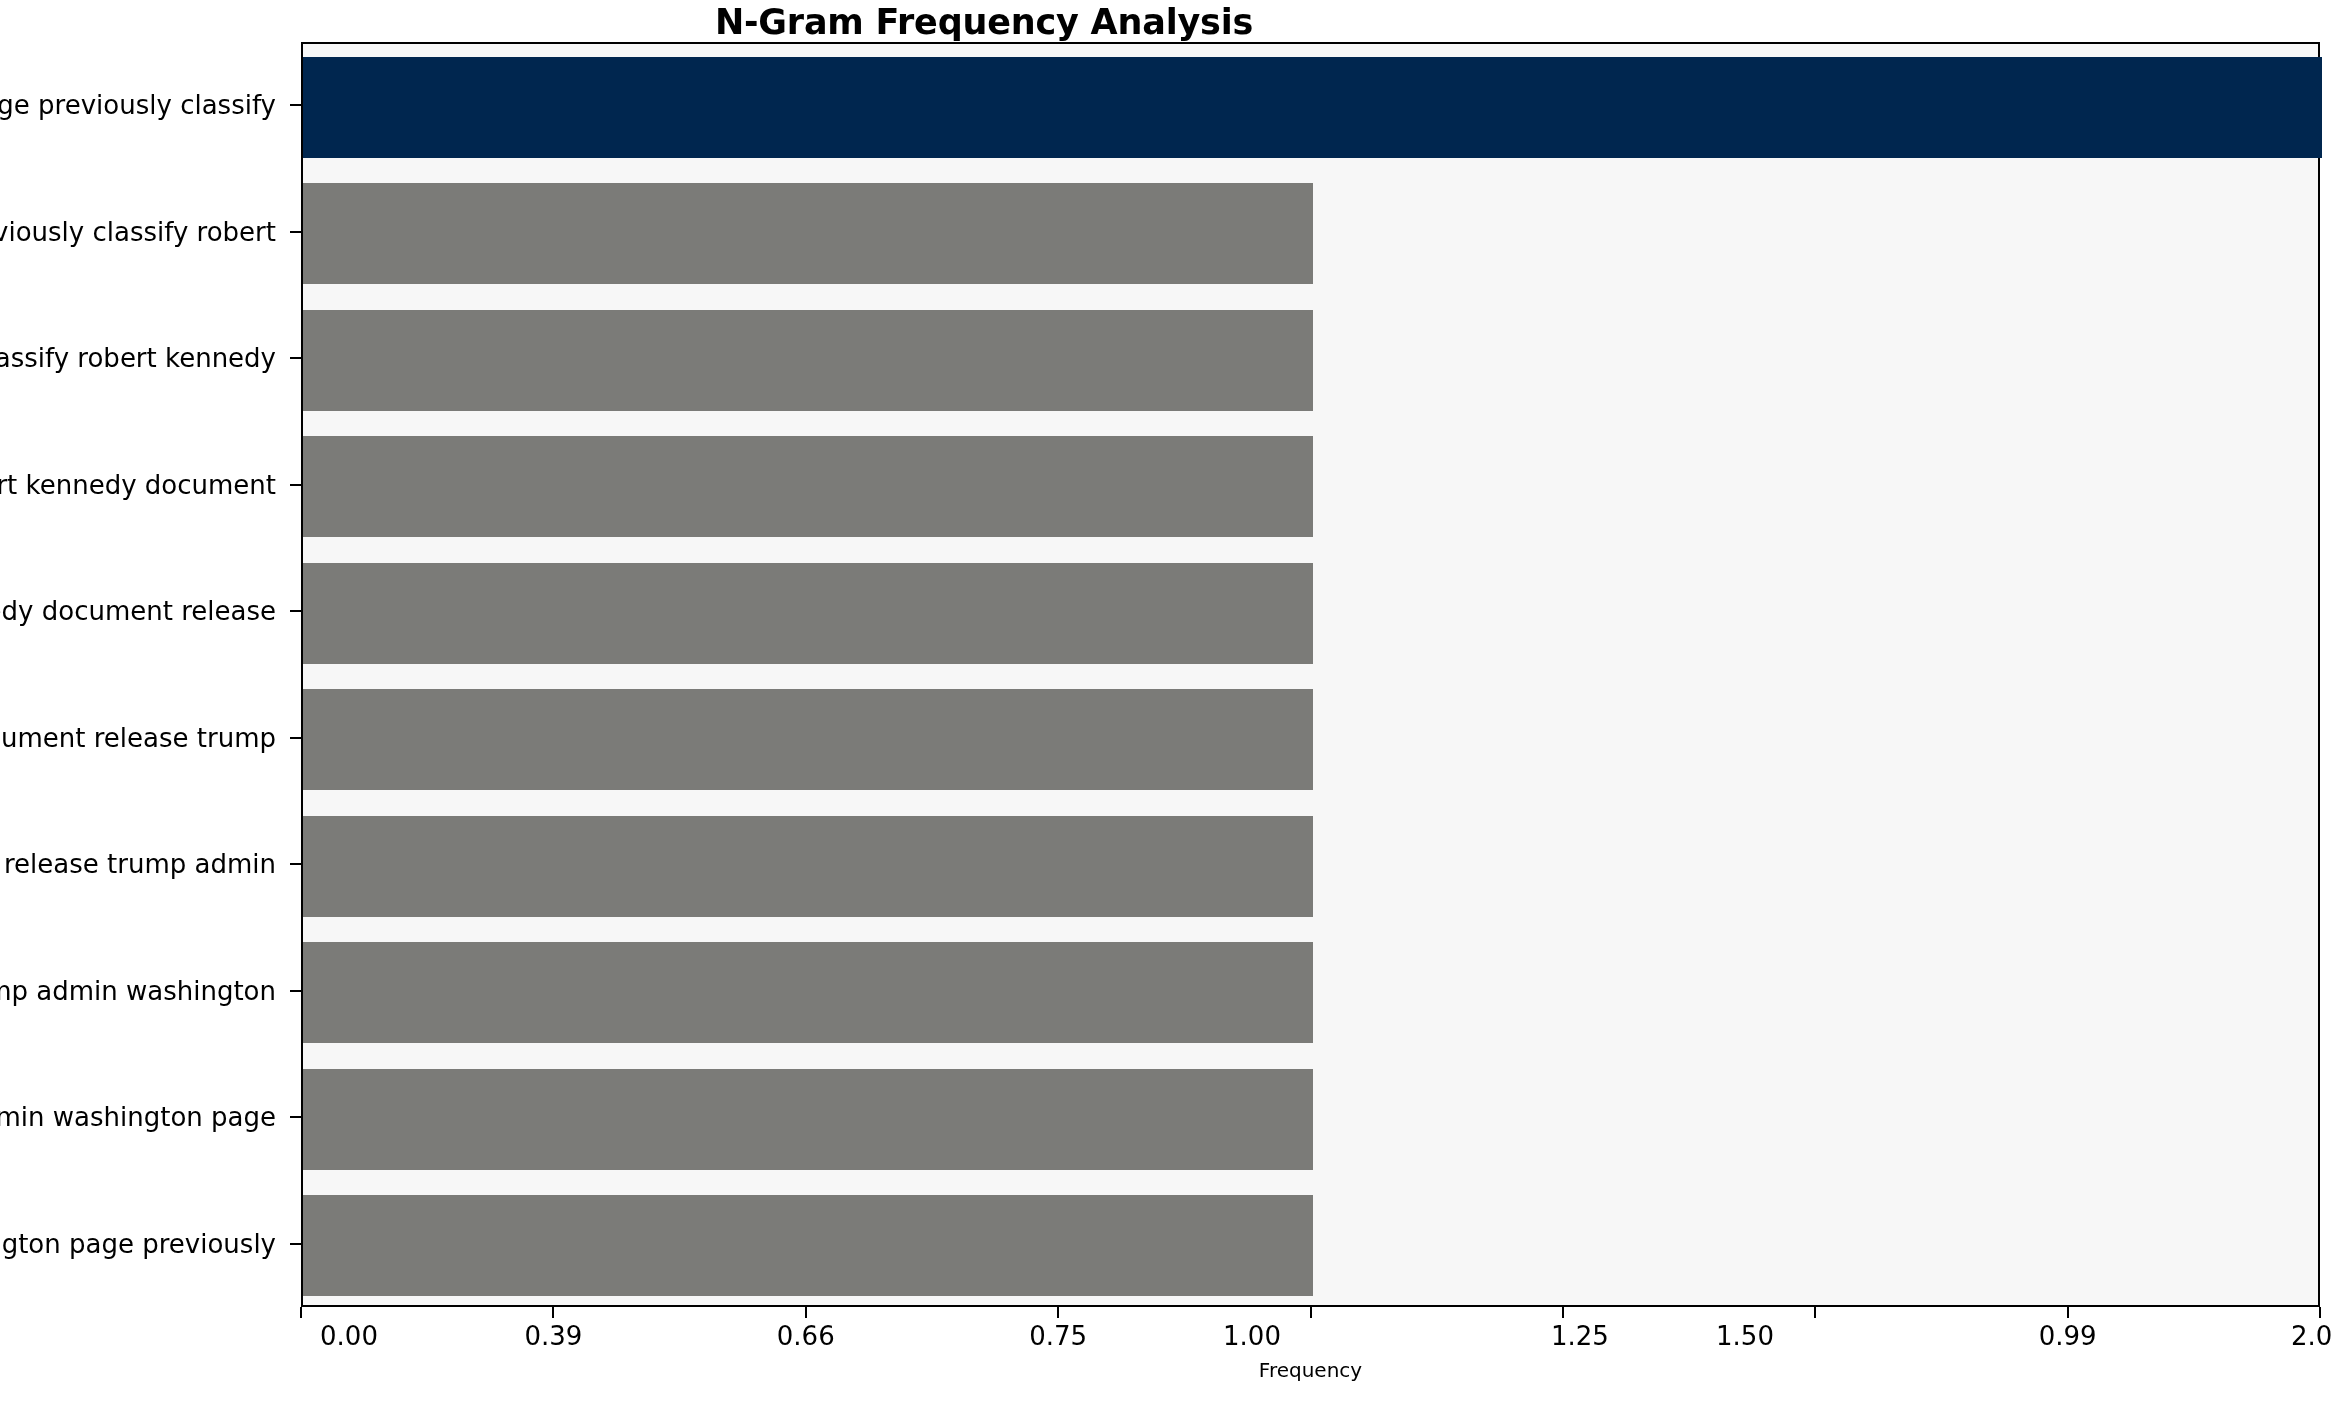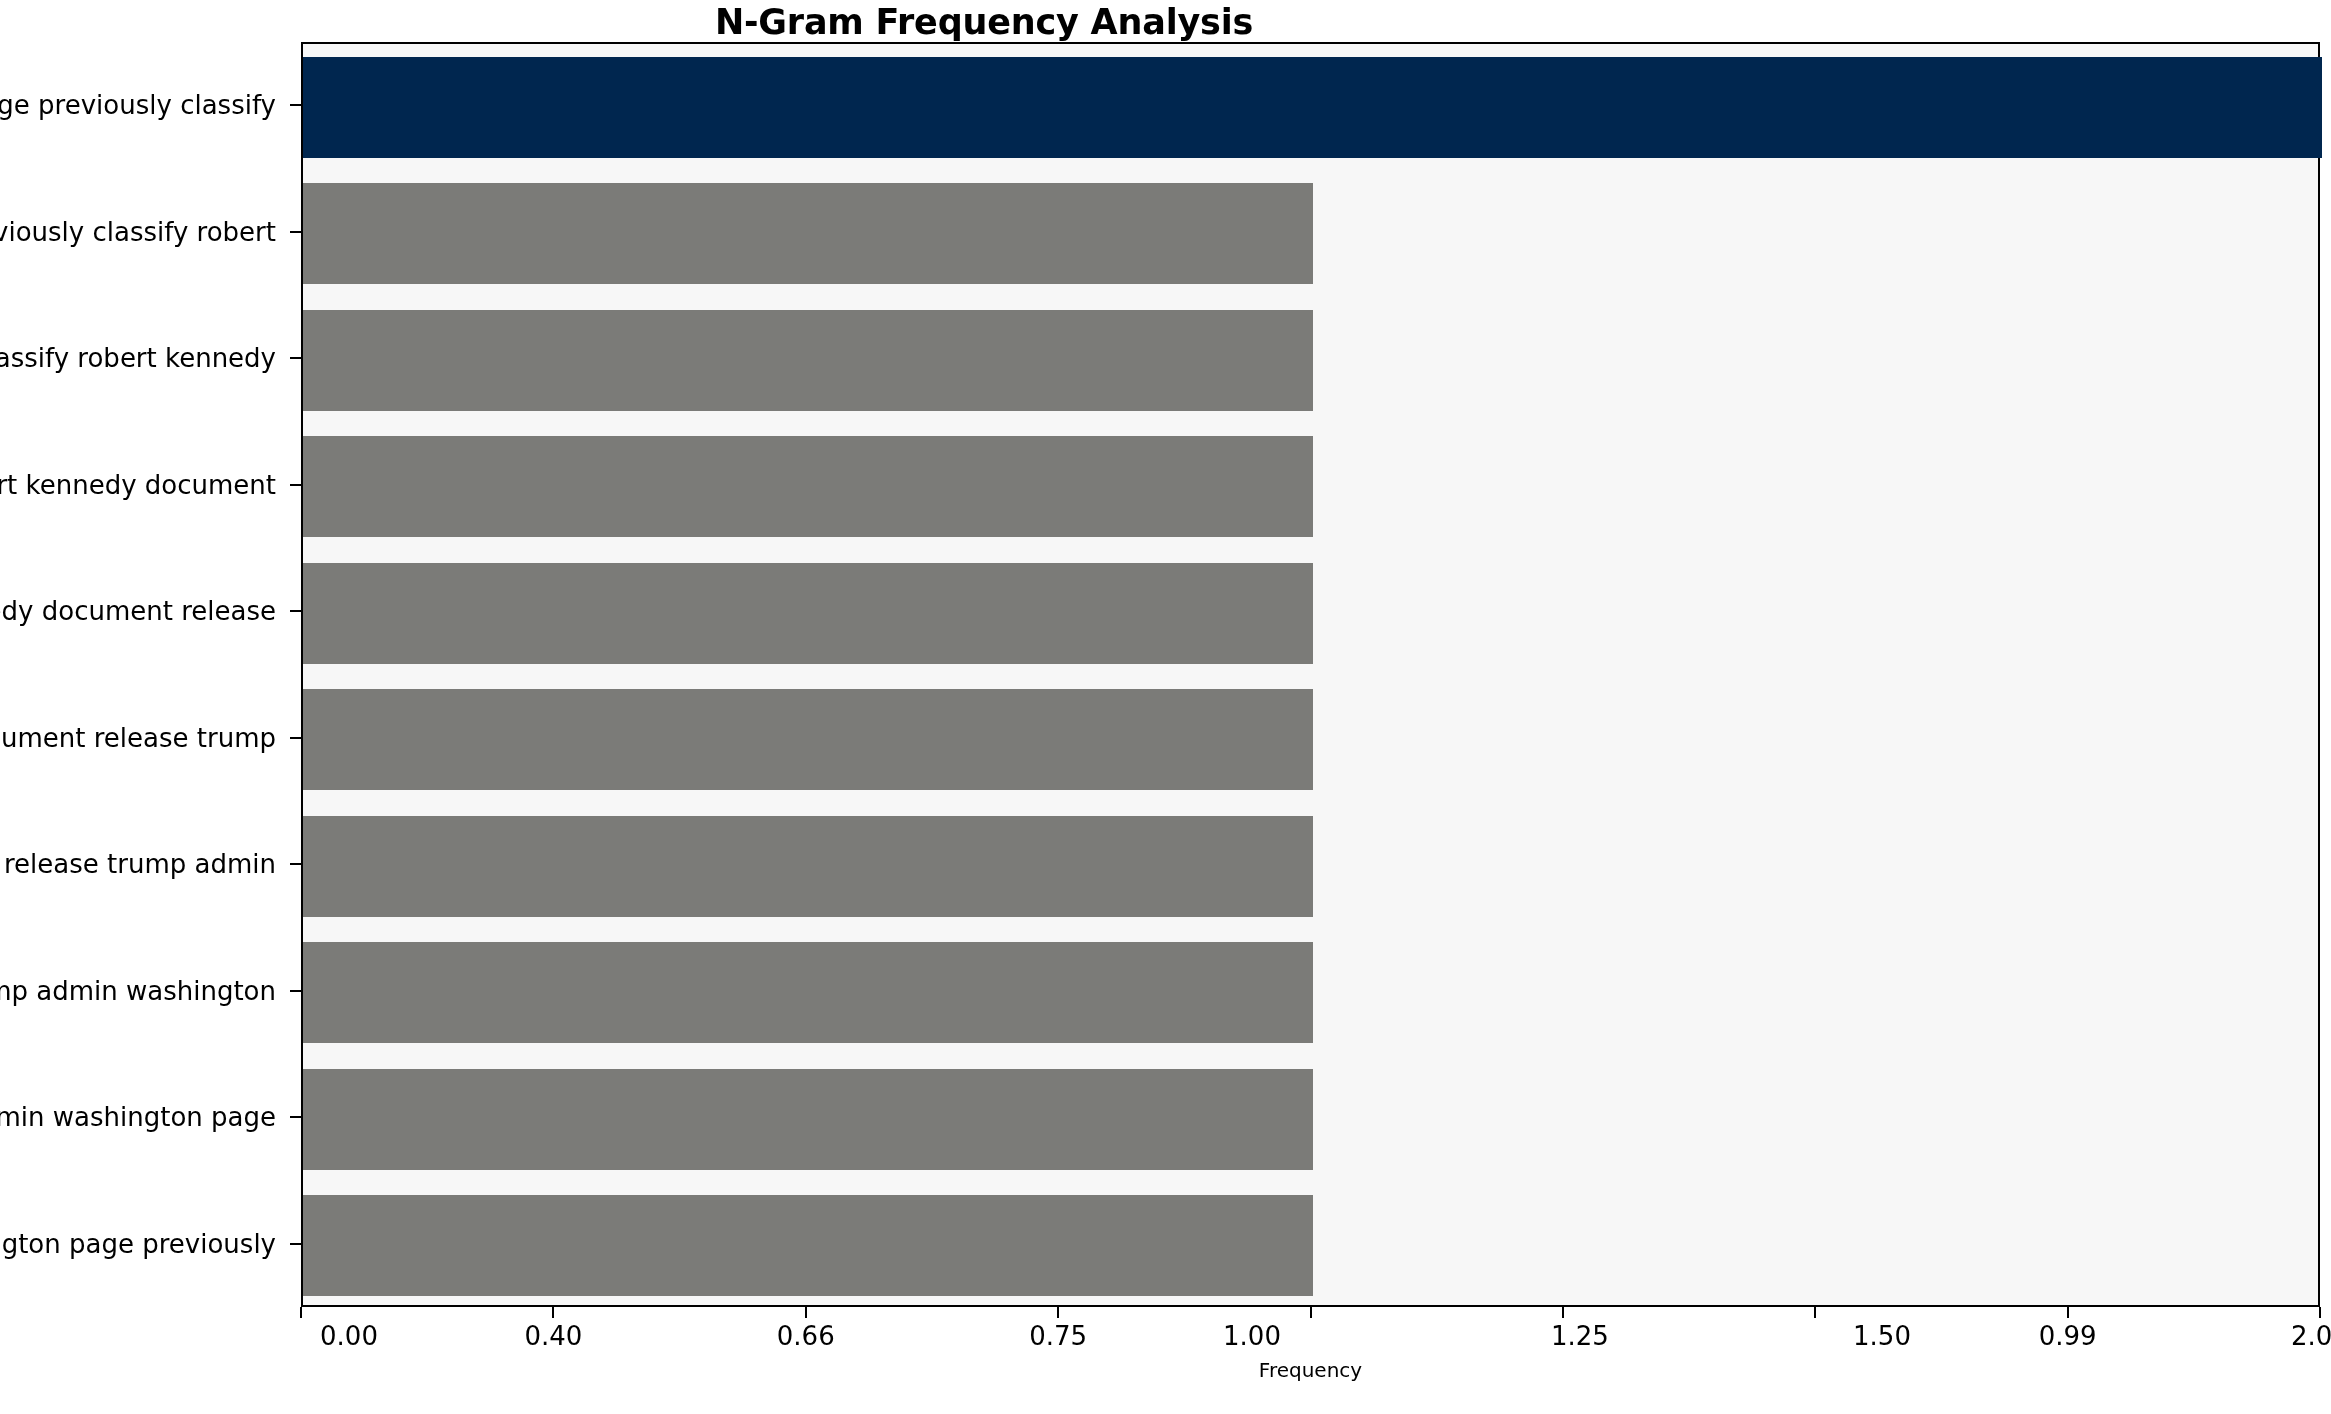--- a/index.html
+++ b/index.html
@@ -168,31 +168,31 @@
       <div class="ytick-mark" style="top: 1075.25px;"></div>
       <div class="ytick-label" style="top: 1075.25px;">admin washington page</div>
       <div class="ytick-mark" style="top: 1201.75px;"></div>
       <div class="ytick-label" style="top: 1201.75px;">washington page previously</div>
     </div>
 
   <div id="xtick-layer">
       <div class="xtick-mark" style="left: 0px;"></div>
       <div class="xtick-label" style="left: 0px; margin-left: 48px;">0.00</div>
       <div class="xtick-mark" style="left: 252.375px;"></div>
-      <div class="xtick-label" style="left: 252.375px;">0.40</div>
+      <div class="xtick-label" style="left: 252.375px;">0.39</div>
       <div class="xtick-mark" style="left: 504.75px;"></div>
       <div class="xtick-label" style="left: 504.75px;">0.66</div>
       <div class="xtick-mark" style="left: 757.125px;"></div>
       <div class="xtick-label" style="left: 757.125px;">0.75</div>
       <div class="xtick-mark" style="left: 1009.5px;"></div>
       <div class="xtick-label" style="left: 951px;">1.00</div>
       <div class="xtick-mark" style="left: 1261.88px;"></div>
       <div class="xtick-label" style="left: 1261.88px; margin-left: 17px;">1.25</div>
       <div class="xtick-mark" style="left: 1514.25px;"></div>
-      <div class="xtick-label" style="left: 1581px;">1.50</div>
+      <div class="xtick-label" style="left: 1444px;">1.50</div>
       <div class="xtick-mark" style="left: 1766.62px;"></div>
       <div class="xtick-label" style="left: 1766.62px;">0.99</div>
       <div class="xtick-mark" style="left: 2019px;"></div>
       <div class="xtick-label" style="left: 2019px;">2.00</div>
     </div>
 
   <div id="xaxis-title">Frequency</div>
 
 </div>
 

